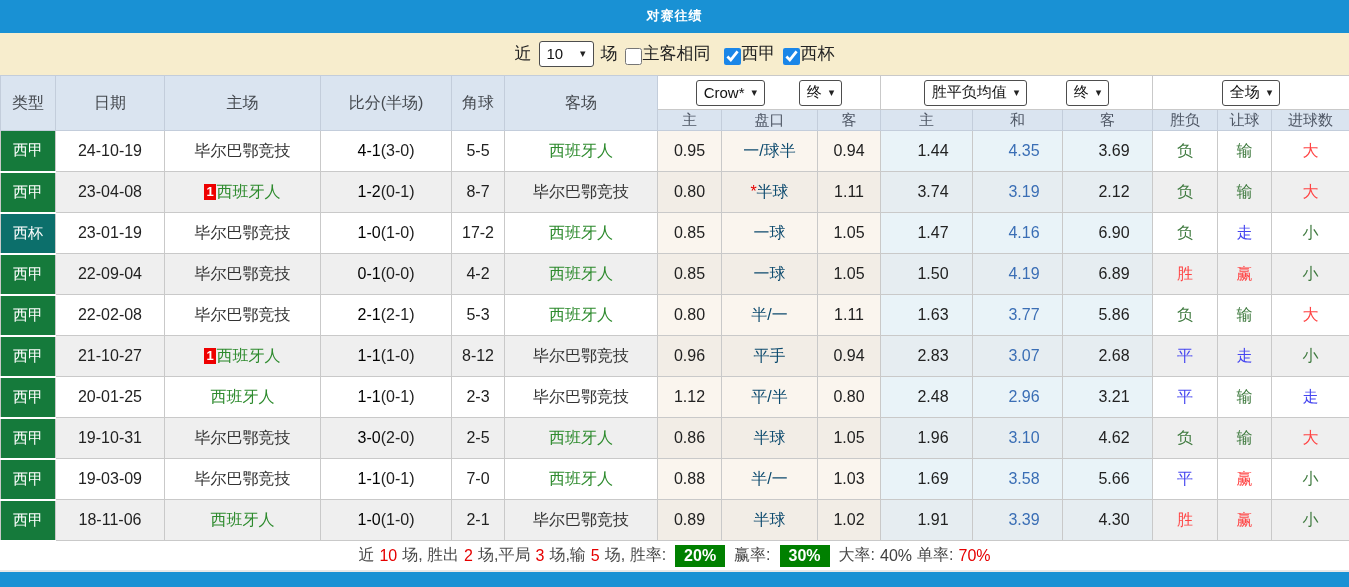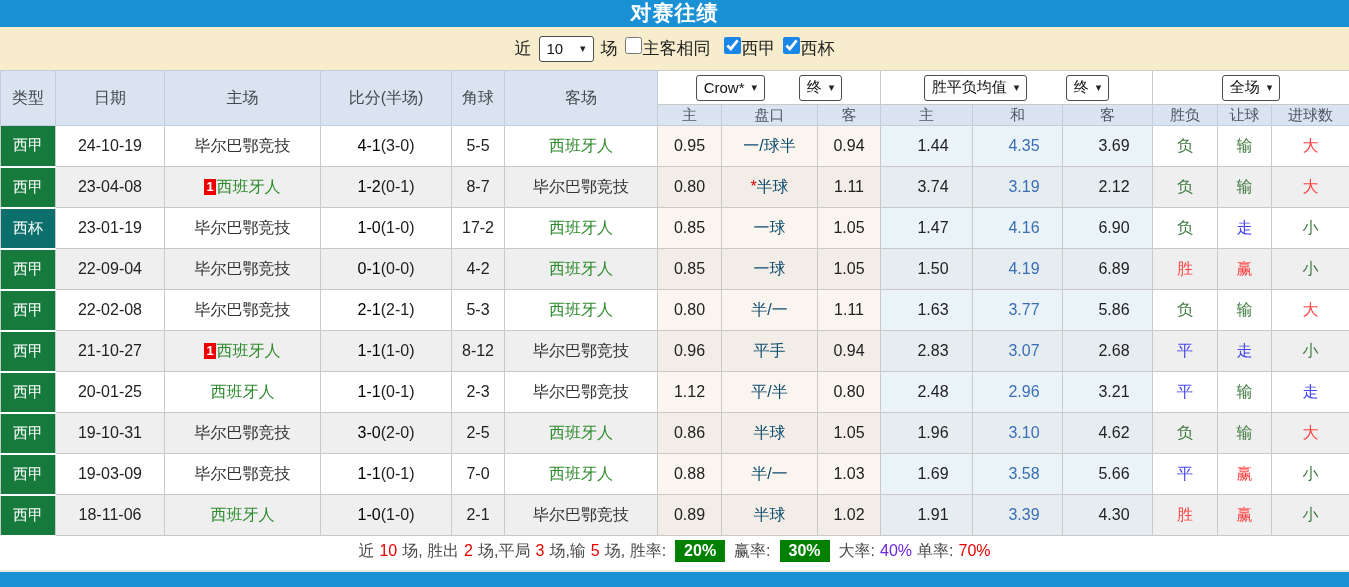--- a/index.html
+++ b/index.html
@@ -7,32 +7,32 @@
   body {
     font-family: "Liberation Sans", "DejaVu Sans", sans-serif;
     background: #fff;
     width: 1349px; height: 587px;
     overflow: hidden;
   }
   .page { width: 1349px; height: 587px; display: flex; flex-direction: column; }
 
   
   .titlebar {
-    height: 27px; background: #1991d4; color: #fff;
-    display: flex; align-items: flex-end; justify-content: center;
-    font-size: 21px; font-weight: bold; letter-spacing: 1px;
+    height: 33px; background: #1991d4; color: #fff;
+    display: flex; align-items: center; justify-content: center;
+    font-size: 13px; font-weight: bold; letter-spacing: 1px;
   }
 
   
   .filterbar {
     height: 43px; background: #f7edcd;
     display: flex; align-items: center; justify-content: center;
     font-size: 17px; color: #222; gap: 7px;
   }
-  .filterbar label { display: inline-flex; align-items: flex-start; cursor: pointer; }
+  .filterbar label { display: inline-flex; align-items: flex-end; cursor: pointer; }
   .filterbar input[type=checkbox] {
     width: 17px; height: 17px; accent-color: #1a86e8; margin: 0 1px 0 0; cursor: pointer;
   }
   .cb-space { margin-left: 8px; margin-right: 2px; }
 
   
   .sel {
     display: inline-flex; align-items: center; justify-content: space-between;
     gap: 7px; border: 1px solid #4d4d4d; border-radius: 3px; background: #fff;
     padding: 2px 7px; font-size: 15px; color: #111; height: 26px; cursor: pointer;
@@ -74,21 +74,21 @@
     font-size: 13px; font-weight: bold; line-height: 16px;
     min-width: 11px; padding: 0 2px; margin-right: 1px; vertical-align: 1px;
   }
 
   
   .summary {
     height: 29px; display: flex; align-items: center; justify-content: center;
     font-size: 16px; color: #4a4a4a; gap: 5px; background: #fff;
   }
   .summary .red { color: #e60000; }
-  .summary .blue { color: #6d28d9; }
+  .summary .blue { color: #404040; }
   .pct-badge {
     background: #008000; color: #ffffff; font-weight: bold;
     padding: 2px 9px; margin: 0 4px; font-size: 16px;
   }
 
   .bottombar { height: 17px; background: #1991d4; border-top: 2px solid #e8e8e8; margin-top: auto; }
 </style>
 </head>
 <body>
 

